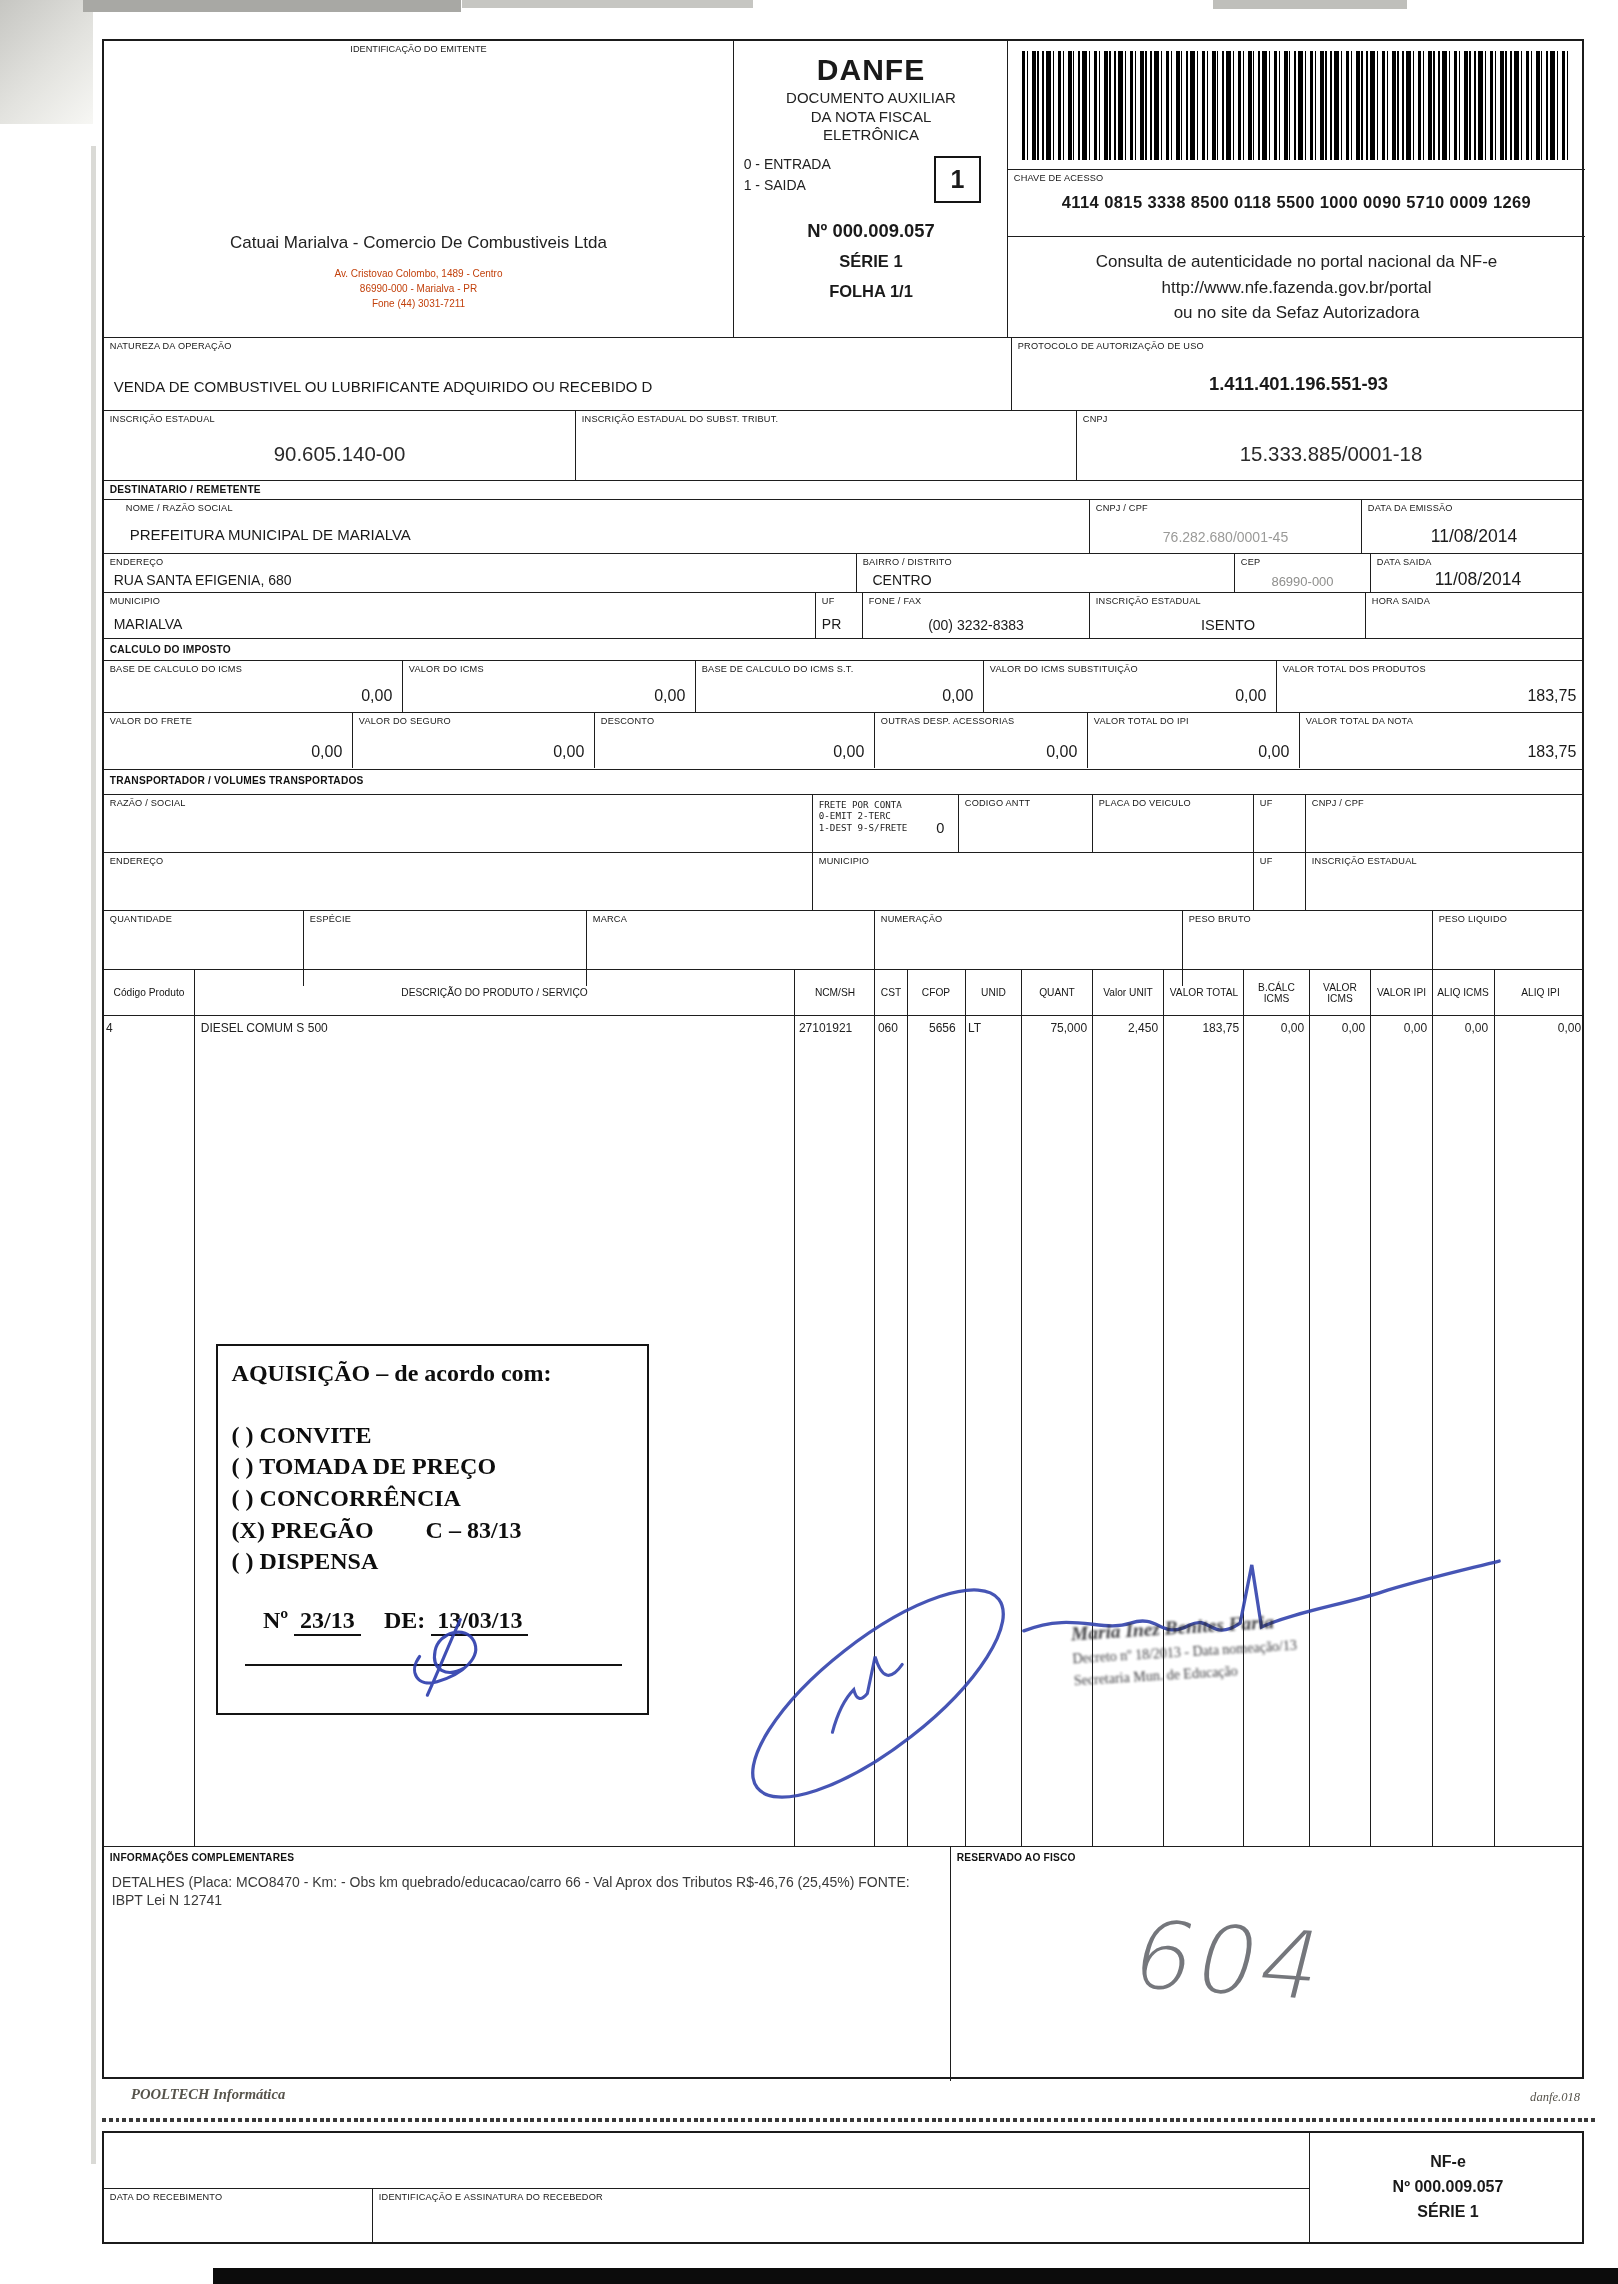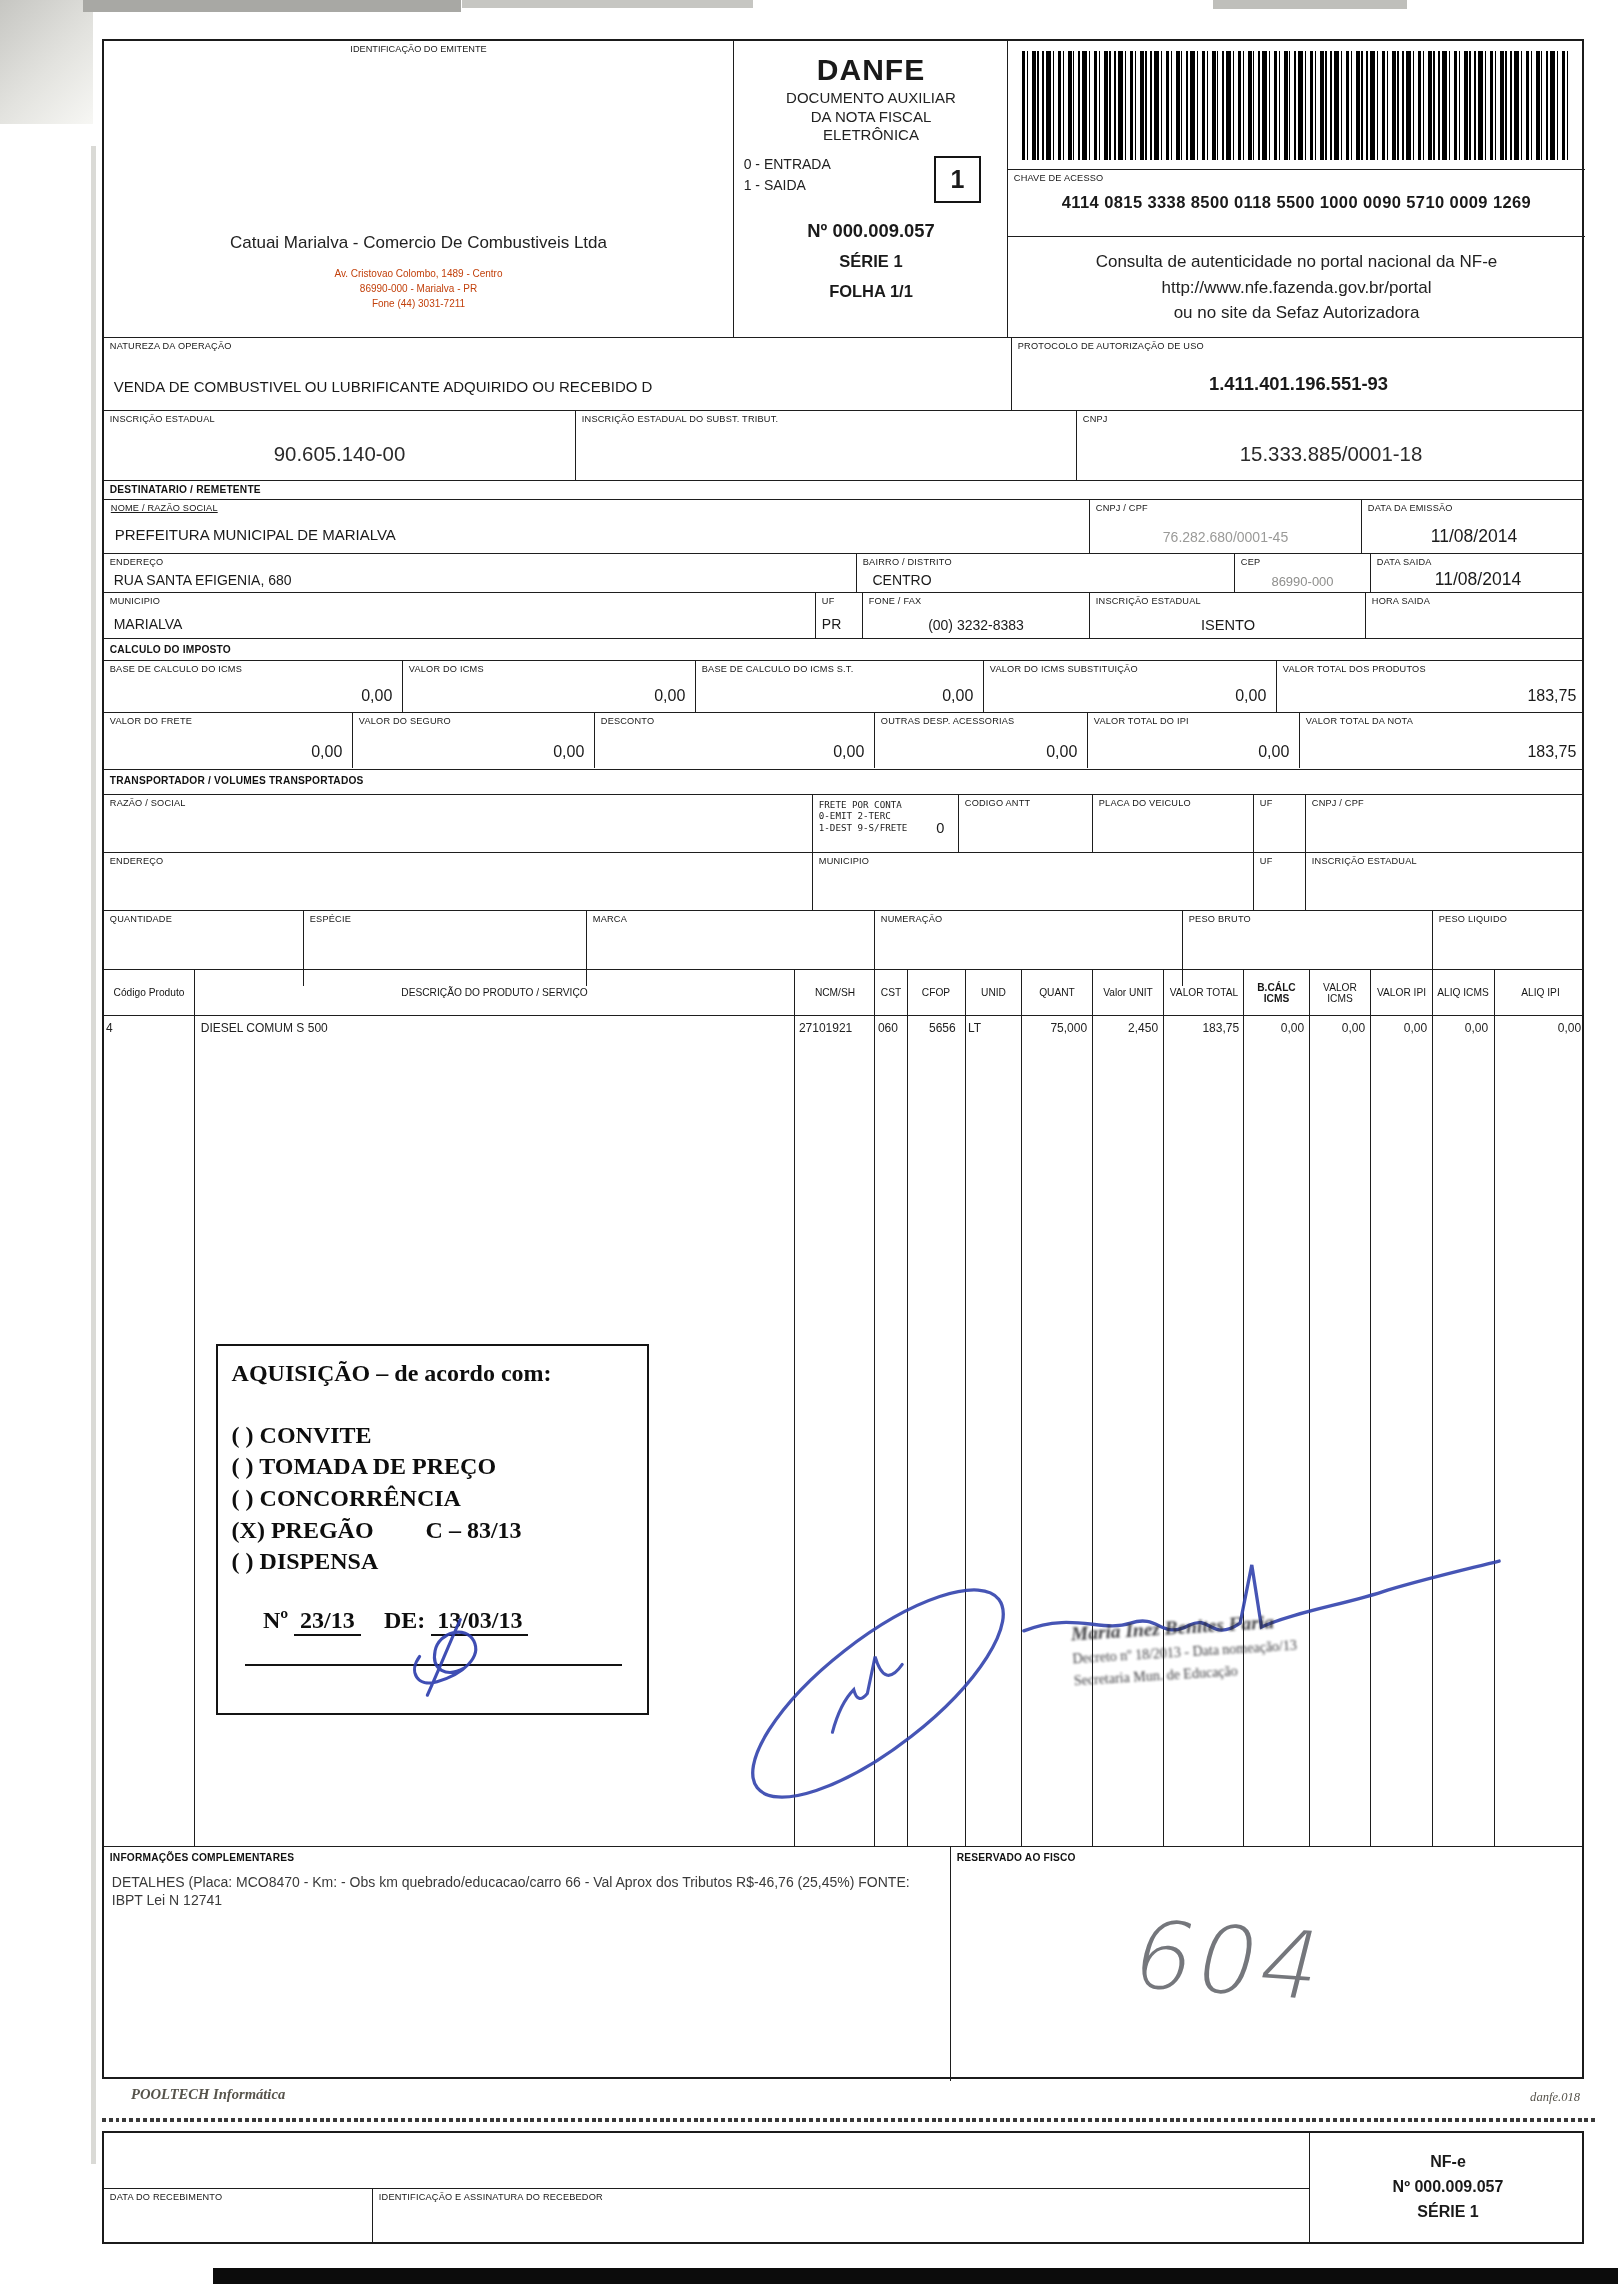--- a/index.html
+++ b/index.html
@@ -193,21 +193,21 @@
       <div class="c" style="left:972px;width:509px;">
         <div class="lbl">CNPJ</div>
         <div class="v-center big-val" style="bottom:13.6px;">15.333.885/0001-18</div>
       </div>
     </div>
 
     <div class="row" style="top:439px;height:19.4px;">
       <div class="seclbl" style="padding-top:2.9px;">DESTINATARIO / REMETENTE</div>
     </div>
     <div class="row" style="top:458px;height:54px;">
-      <div class="c first" style="left:1px;width:985px;text-decoration:underline;">
+      <div class="c first" style="left:16px;width:985px;">
         <div class="lbl">NOME / RAZÃO SOCIAL</div>
         <div class="v-left" style="bottom:9.7px;font-size:15px;">PREFEITURA MUNICIPAL DE MARIALVA</div>
       </div>
       <div class="c" style="left:985px;width:272px;">
         <div class="lbl">CNPJ / CPF</div>
         <div class="v-center" style="bottom:7.8px;font-size:14px;color:#9a9a98;">76.282.680/0001-45</div>
       </div>
       <div class="c" style="left:1257px;width:225px;">
         <div class="lbl">DATA DA EMISSÃO</div>
         <div class="v-center" style="bottom:5.8px;font-size:17.5px;">11/08/2014</div>
@@ -372,21 +372,21 @@
     <div class="row" style="top:928px;height:47px;">
       <div class="c first th-cell" style="left:0;width:90px;">Código Produto</div>
       <div class="c th-cell" style="left:90px;width:600px;">DESCRIÇÃO DO PRODUTO / SERVIÇO</div>
       <div class="c th-cell" style="left:690px;width:81px;">NCM/SH</div>
       <div class="c th-cell" style="left:770px;width:33px;">CST</div>
       <div class="c th-cell" style="left:803px;width:57px;">CFOP</div>
       <div class="c th-cell" style="left:861px;width:56px;">UNID</div>
       <div class="c th-cell" style="left:917px;width:71px;">QUANT</div>
       <div class="c th-cell" style="left:988px;width:71px;">Valor UNIT</div>
       <div class="c th-cell" style="left:1059px;width:81px;">VALOR TOTAL</div>
-      <div class="c th-cell" style="left:1139px;width:66px;font-weight:bold;">B.CÁLC ICMS</div>
+      <div class="c th-cell" style="left:1139px;width:66px;">B.CÁLC ICMS</div>
       <div class="c th-cell" style="left:1205px;width:61px;">VALOR ICMS</div>
       <div class="c th-cell" style="left:1266px;width:62px;">VALOR IPI</div>
       <div class="c th-cell" style="left:1328px;width:61px;">ALIQ ICMS</div>
       <div class="c th-cell" style="left:1390px;width:92px;">ALIQ IPI</div>
     </div>
     <div class="row" style="top:974px;height:831px;">
       <div class="c first td-cell" style="left:0;width:90px;padding-left:1.9px;">4</div>
       <div class="c td-cell" style="left:90px;width:600px;padding-left:5.8px;">DIESEL COMUM S 500</div>
       <div class="c td-cell" style="left:690px;width:81px;padding-left:3.9px;">27101921</div>
       <div class="c td-cell" style="left:770px;width:33px;padding-left:2.9px;">060</div>

